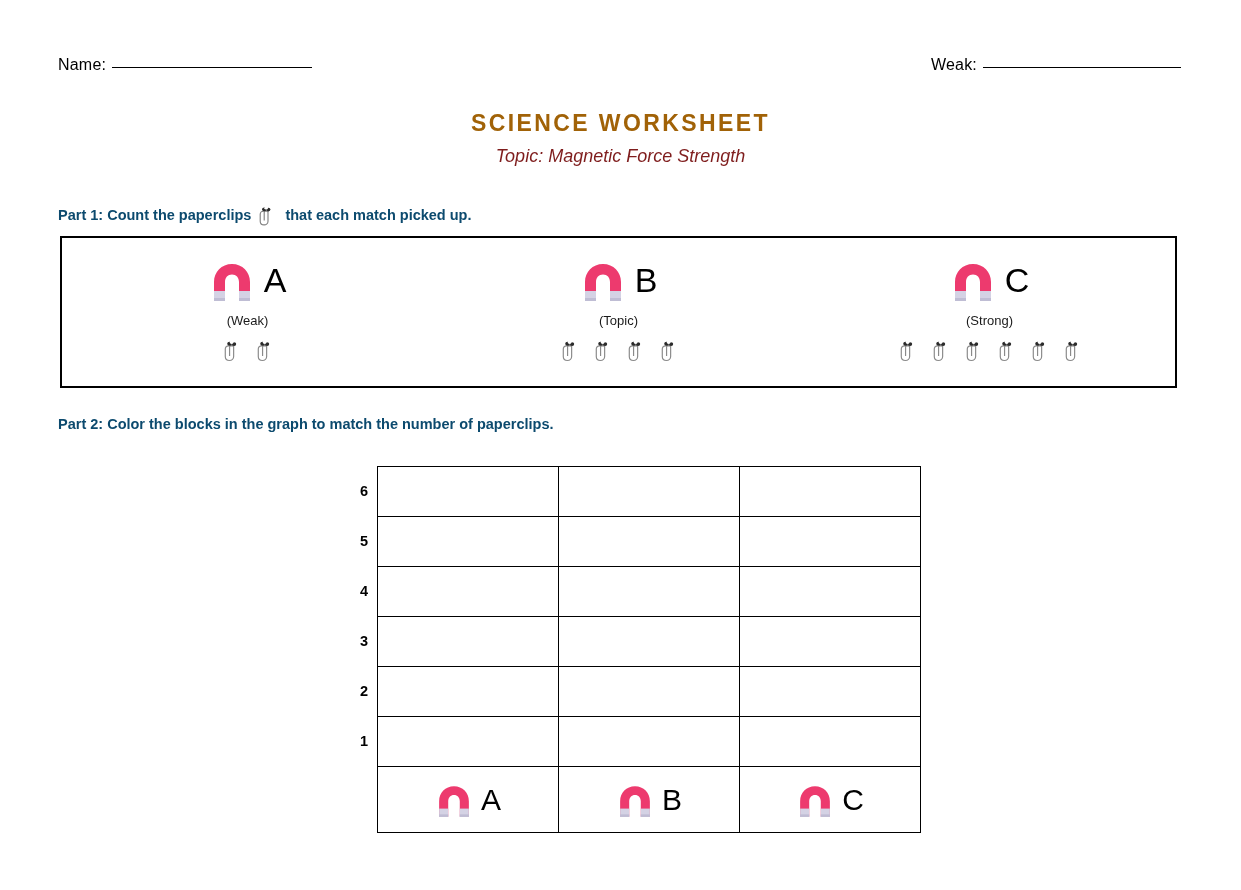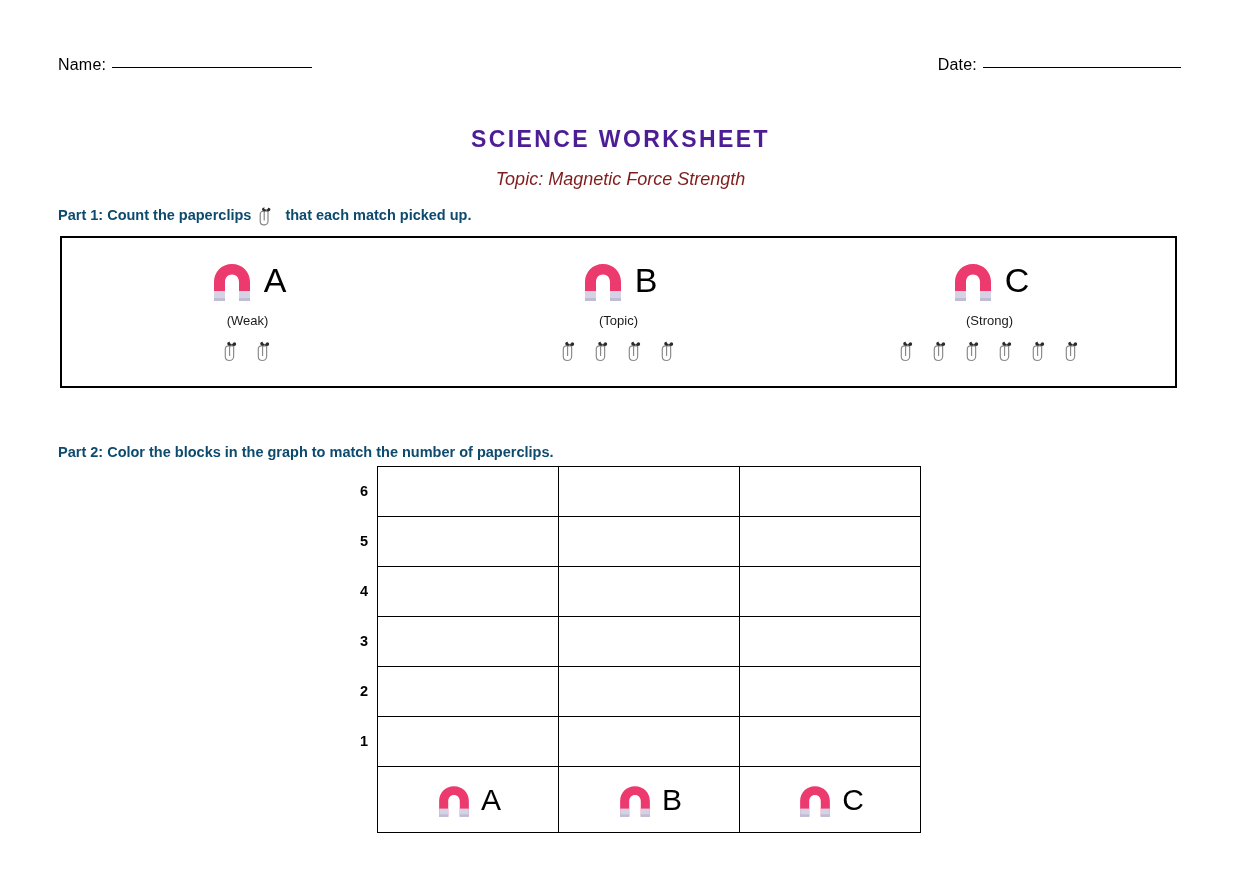--- a/index.html
+++ b/index.html
@@ -54,43 +54,43 @@
     position: absolute;
     top: 110px;
     left: 0;
     width: 100%;
     text-align: center;
   }
   .worksheet-title {
     font-size: 23px;
     font-weight: bold;
     letter-spacing: 2.4px;
-    margin: 16px;
-    color: #4c1d95;
+    margin: 0;
+    color: #a16207;
   }
   .worksheet-subtitle {
     font-size: 18px;
     font-style: italic;
     margin: 9px 0 0 0;
     color: #7f1d1d;
   }
 
   
   .part-heading {
     position: absolute;
     left: 58px;
     font-size: 14.5px;
     font-weight: bold;
     color: #0c4a6e;
     display: flex;
     align-items: center;
     white-space: nowrap;
   }
   #part1-heading { top: 205px; }
-  #part2-heading { top: 416px; margin-top: 28px; }
+  #part2-heading { top: 416px; }
   .inline-clip {
     display: inline-block;
     margin: 0 12px 0 8px;
     position: relative;
     top: 2px;
   }
 
   
   .part1-box {
     position: absolute;
@@ -193,21 +193,21 @@
 </style>
 </head>
 <body>
 
 <div class="header-row">
   <div class="field">
     <span class="field-label">Name:</span>
     <span class="field-rule rule-name"></span>
   </div>
   <div class="field">
-    <span class="field-label">Date:</span>
+    <span class="field-label">Weak:</span>
     <span class="field-rule rule-date"></span>
   </div>
 </div>
 
 <div class="title-block">
   <h1 class="worksheet-title">SCIENCE WORKSHEET</h1>
   <p class="worksheet-subtitle">Topic: Magnetic Force Strength</p>
 </div>
 
 <div class="part-heading" id="part1-heading">

